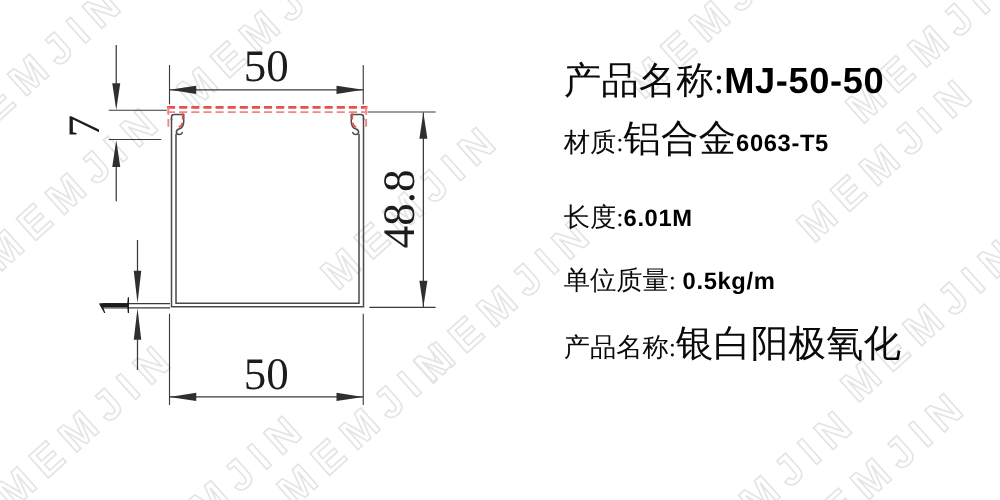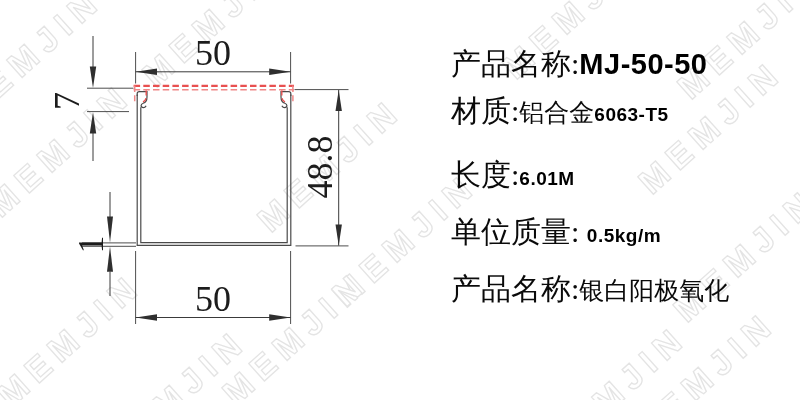--- a/index.html
+++ b/index.html
@@ -34,25 +34,25 @@
   }
   .red1{stroke:#e85050;stroke-width:2.2;fill:none;stroke-dasharray:6.5 3.2;}
   .red2{stroke:#f08787;stroke-width:1.5;fill:none;stroke-dasharray:6.5 3.2;}
   .red3{stroke:#e85050;stroke-width:1.4;fill:none;stroke-dasharray:5 2.6;}
 
   
   .specs{position:absolute;left:451px;top:44px;width:345px;}
   .spec-row{white-space:nowrap;}
   .spec-label{
     font-family:"Liberation Serif","DejaVu Serif",serif;
-    font-size:30px;color:#0a0a0a;white-space:pre;
+    font-size:21px;color:#0a0a0a;white-space:pre;
   }
   .spec-cn{
     font-family:"Liberation Serif","DejaVu Serif",serif;
-    font-size:25px;color:#0a0a0a;
+    font-size:30px;color:#0a0a0a;
   }
   .spec-en{
     font-family:"Liberation Sans","DejaVu Sans",sans-serif;
     font-weight:700;font-size:19px;color:#000;letter-spacing:0.5px;
   }
   .spec-row.primary .spec-label{font-size:30px;}
   .spec-row.primary .spec-en{font-size:29px;}
   .gap-a{margin-bottom:6px;}
   .gap-b{margin-bottom:23px;}
   .gap-c{margin-bottom:16px;}

